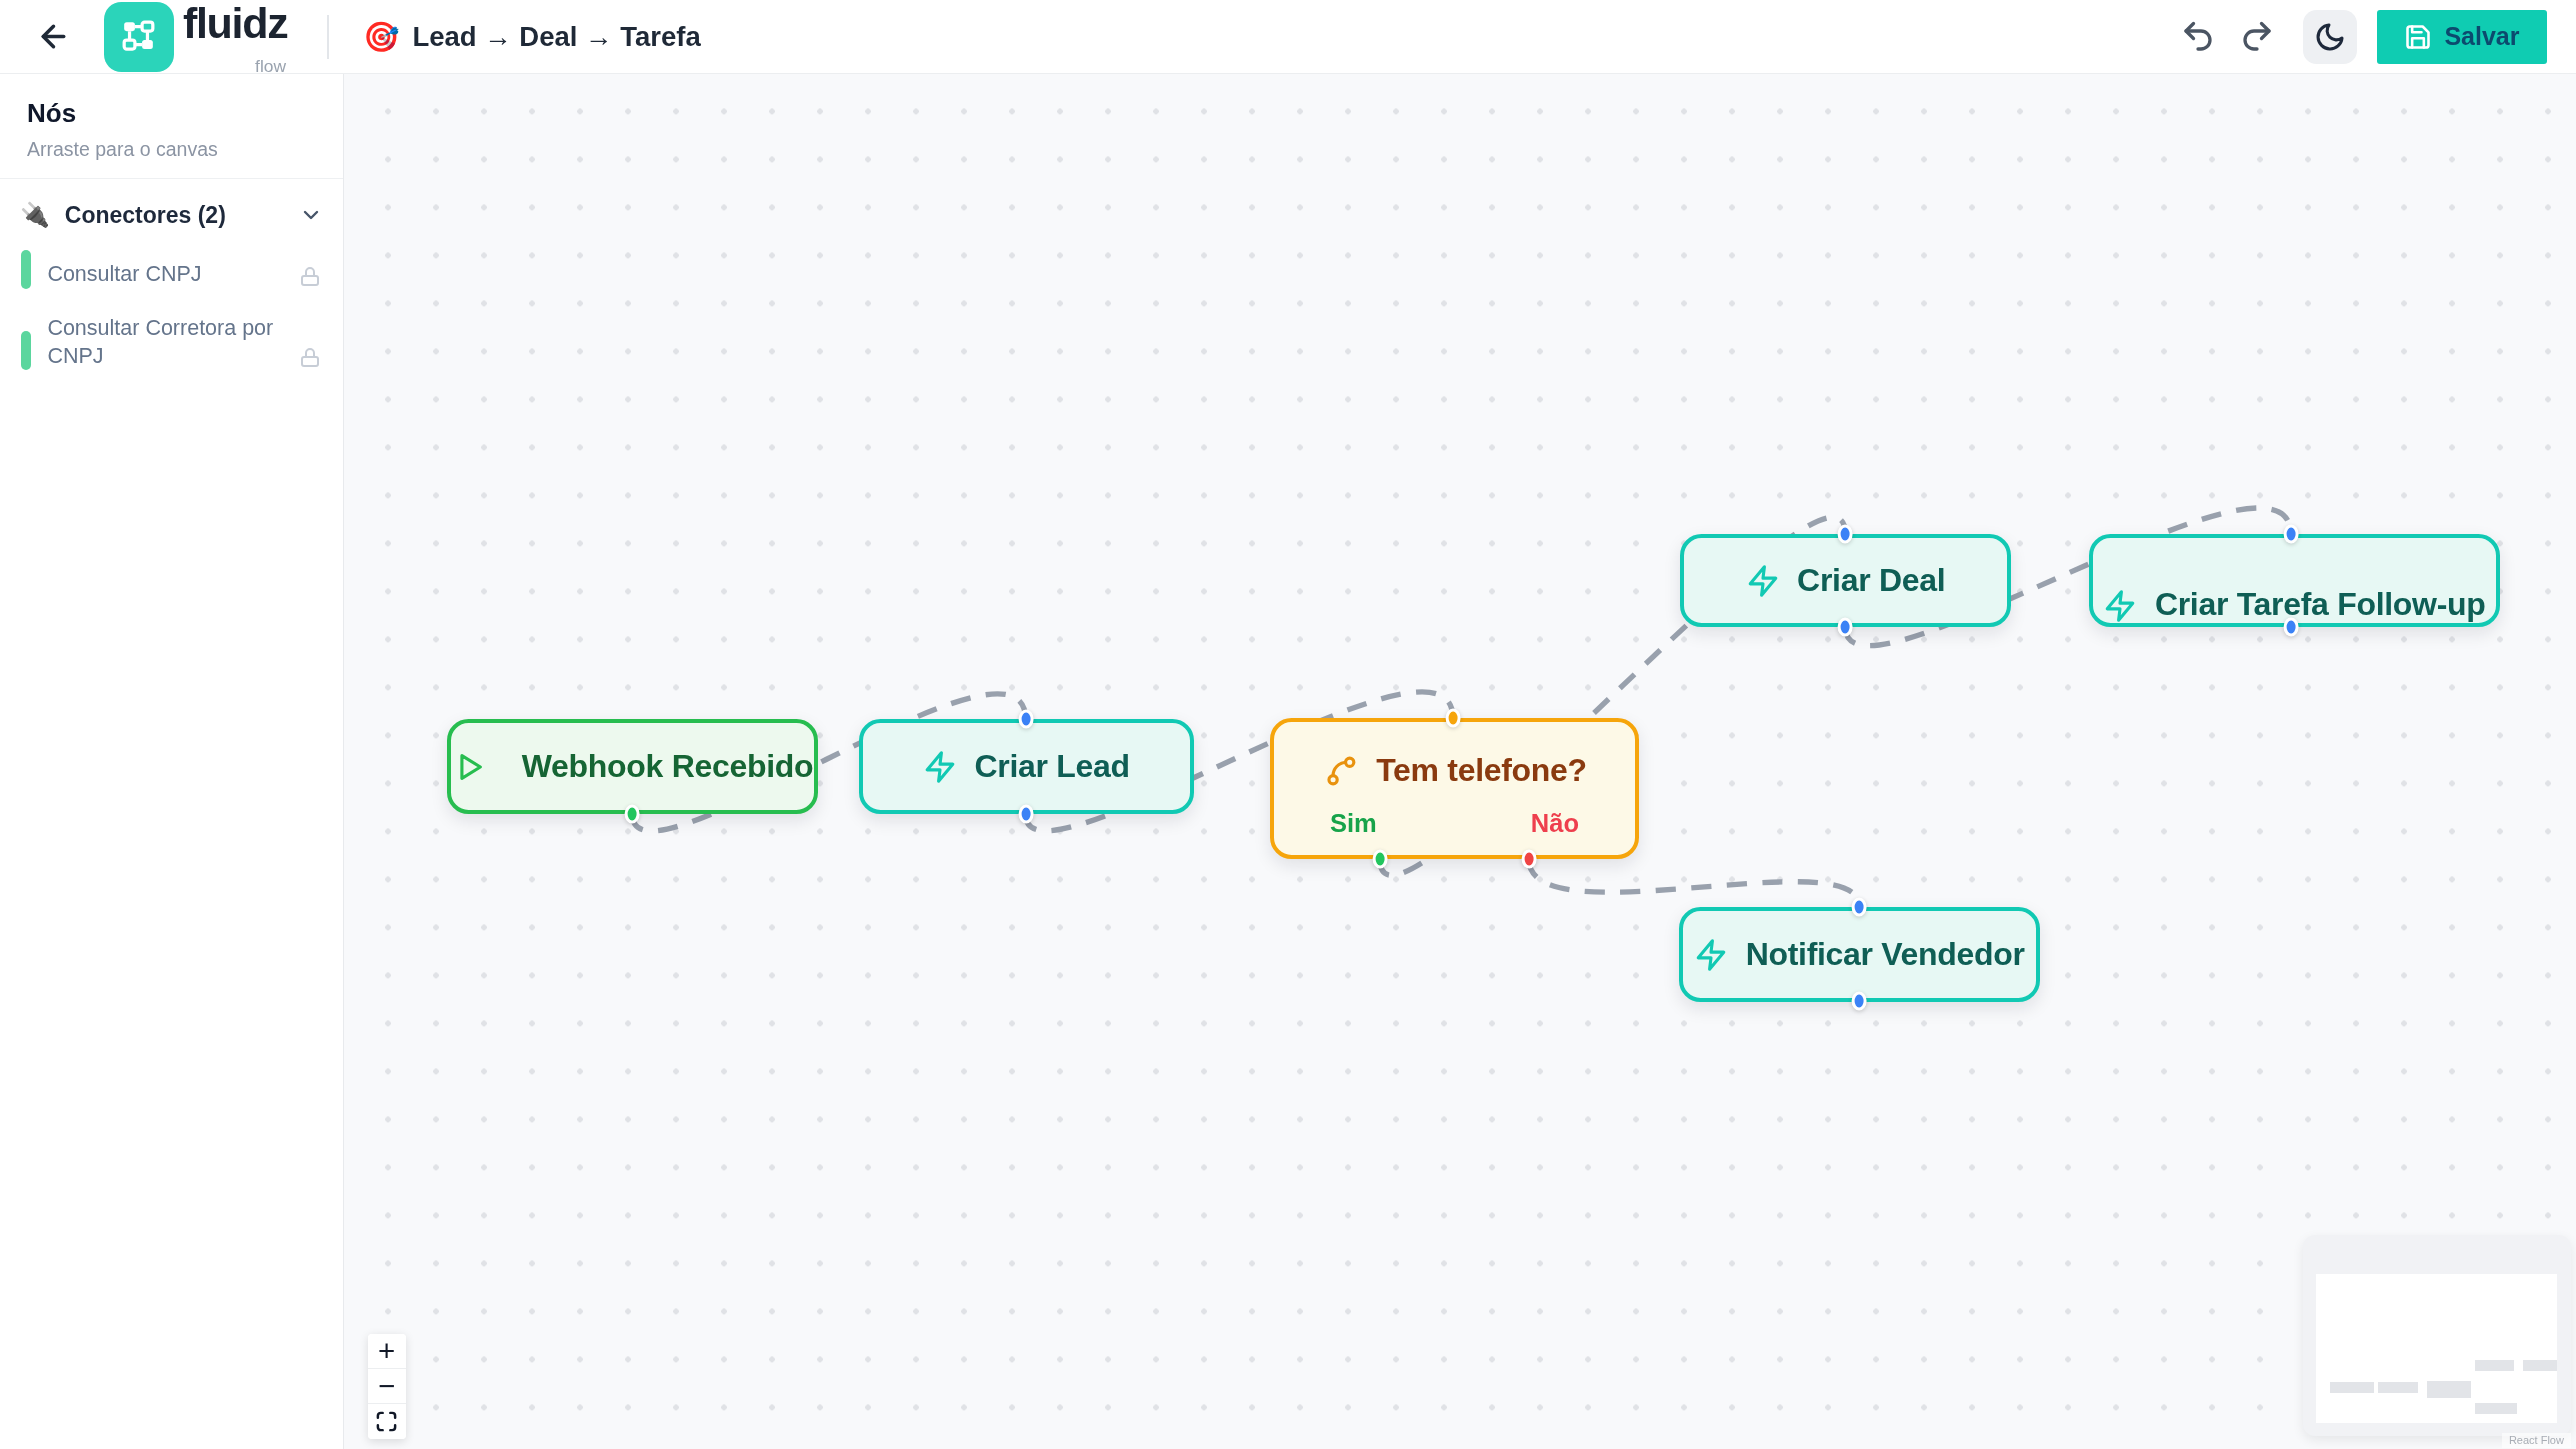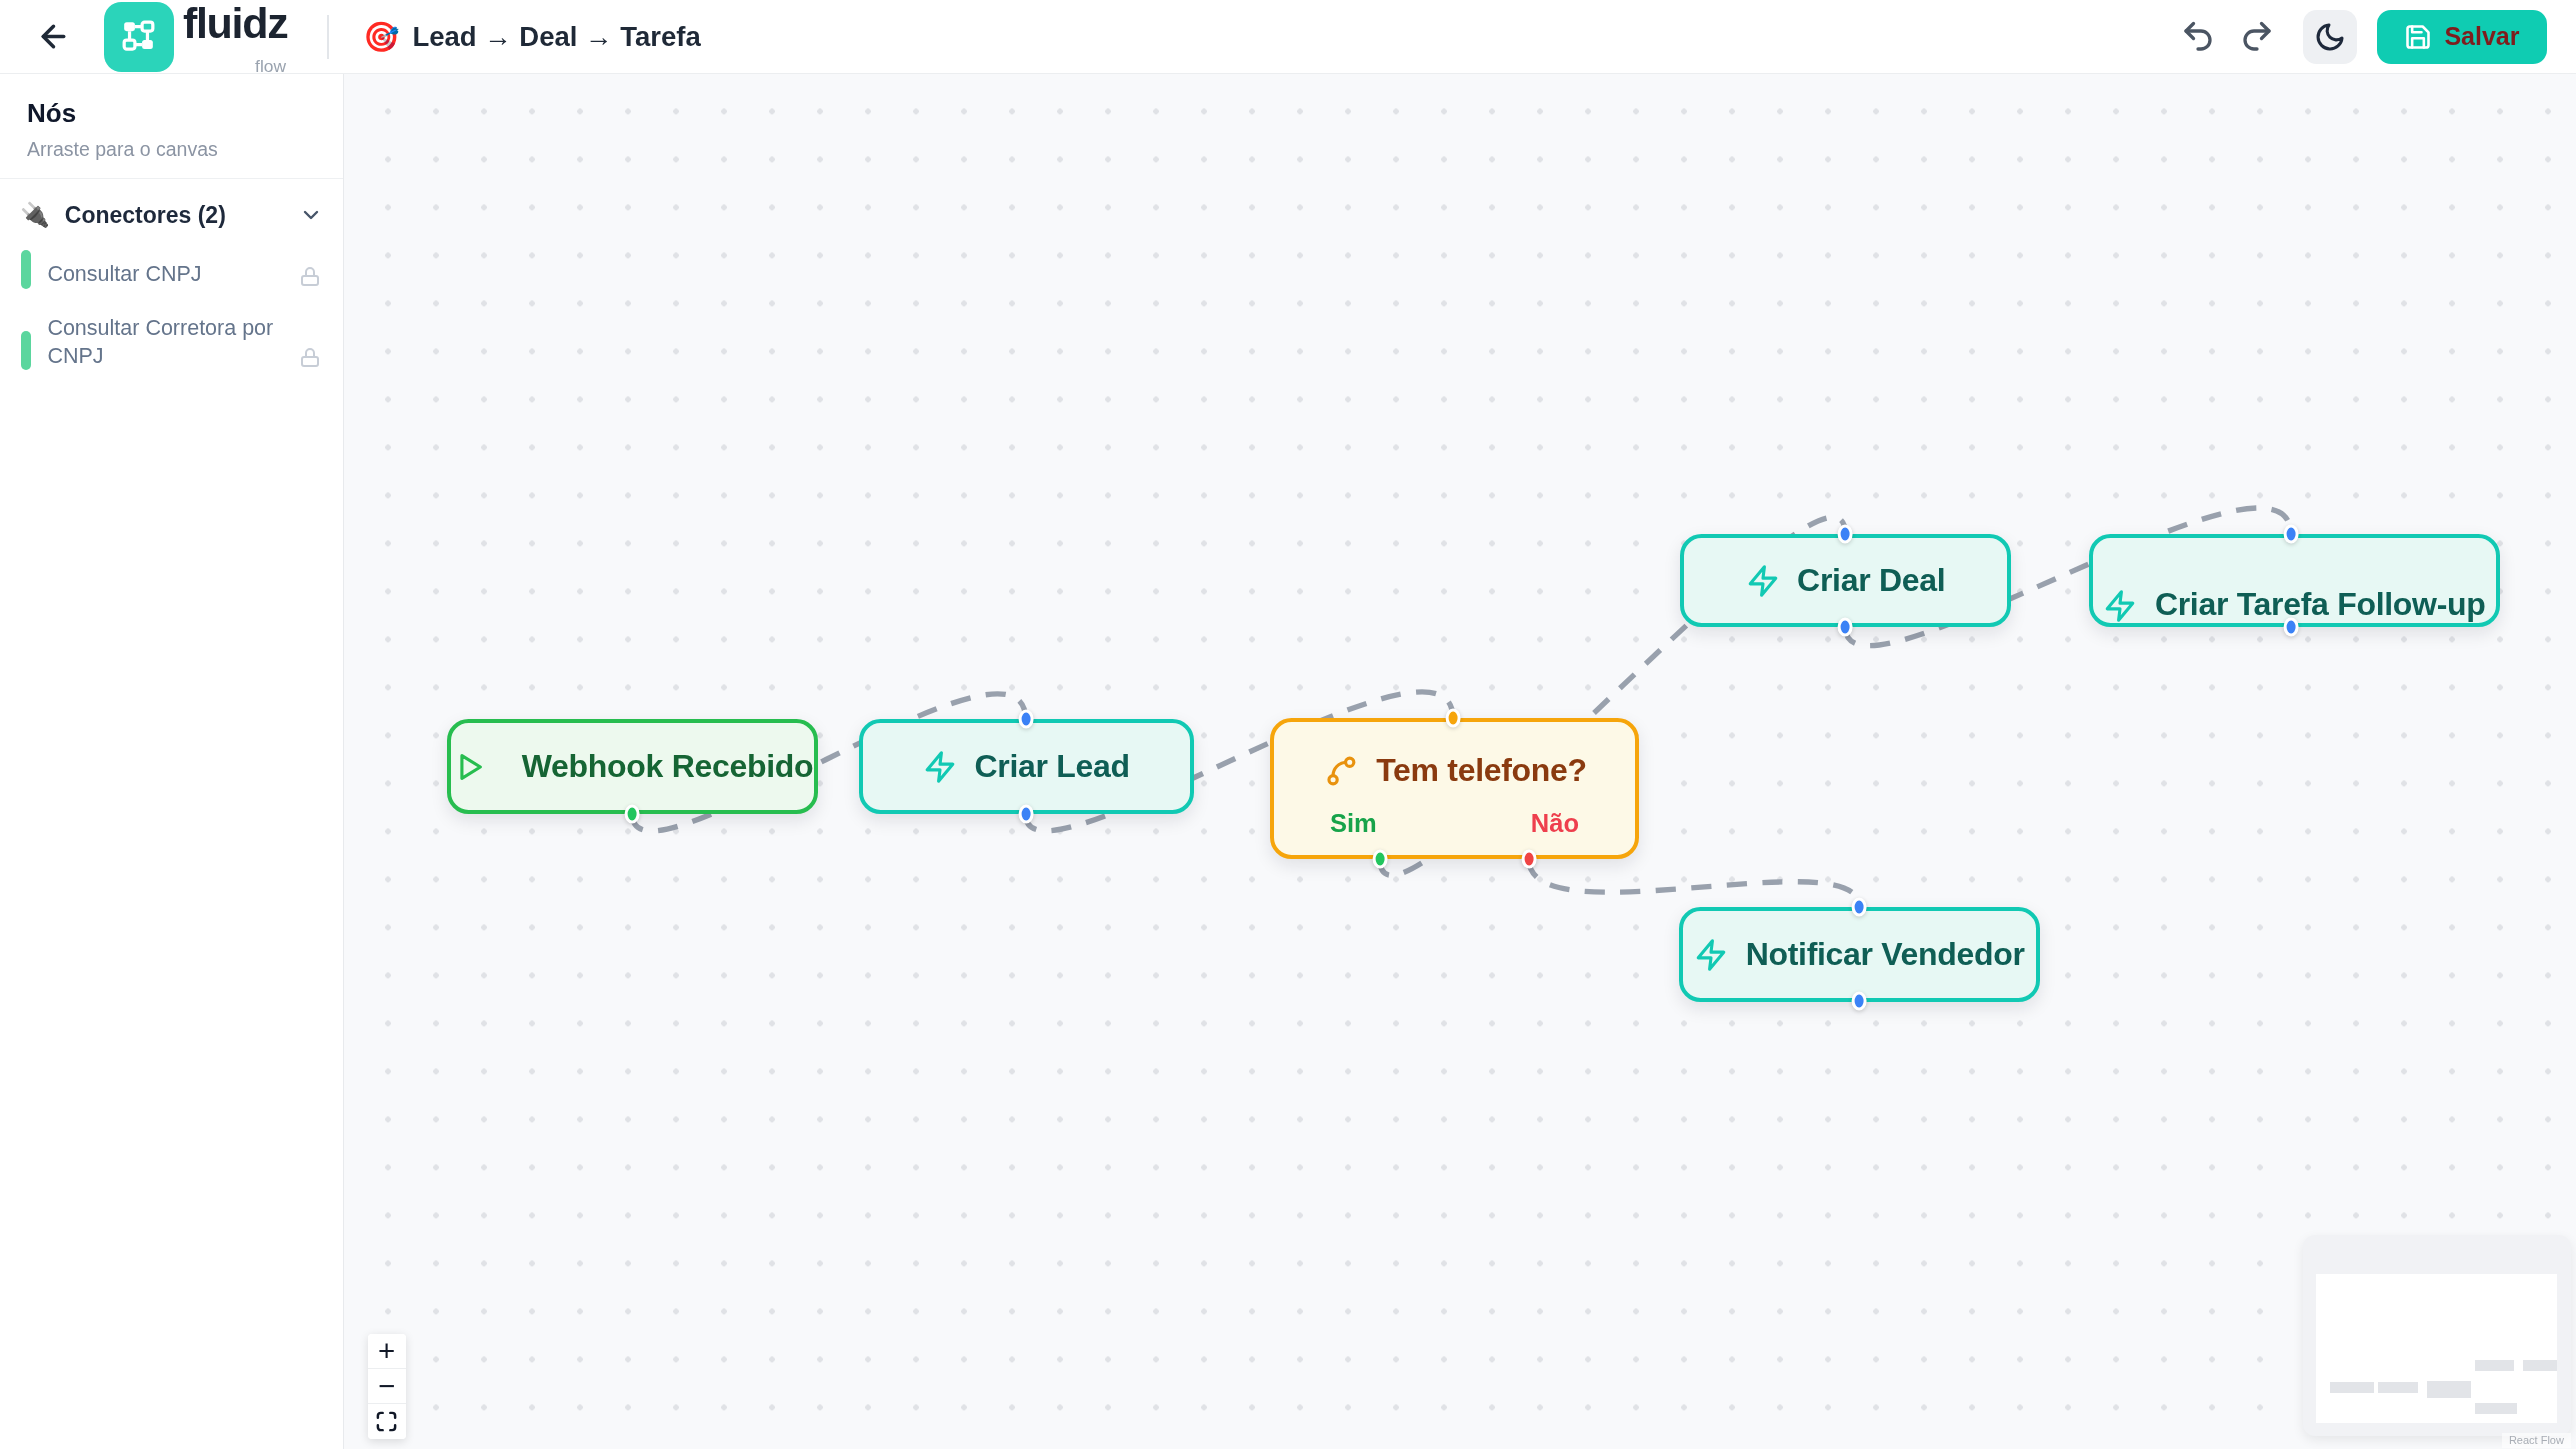--- a/index.html
+++ b/index.html
@@ -14,22 +14,22 @@
   .brand { display:flex; align-items:flex-start; margin-left:27px; position:relative; }
   .brand-mark { width:70px; height:70px; border-radius:17.4px; background:#2bd4ba; display:flex; align-items:center; justify-content:center; }
   .brand-text { font-size:43px; font-weight:800; color:#1c2430; letter-spacing:-1.3px; margin-left:9.4px; line-height:1; }
   .brand-sub { position:absolute; right:1.3px; bottom:-5.4px; font-size:17.4px; font-weight:500; color:#9aa3af; }
   .v-divider { width:1.3px; height:44px; background:#e3e6ea; margin:0 35px 0 40px; }
   .doc-title { display:flex; align-items:center; gap:12px; font-size:27.5px; font-weight:700; color:#1f2937; }
   .doc-emoji { font-size:29.5px; }
   .header-spacer { flex:1; }
   .undo-btn,.redo-btn { width:48px; height:48px; margin:0 5.4px; }
   .theme-btn { width:54px; height:54px; border-radius:13.4px; background:#eef0f3; margin-left:17.4px; }
-  .save-btn { height:54px; margin-left:20px; padding:0 27px; border:none; border-radius:14px;
-    background:#0fccb2; color:#7f1d1d; font-size:25px; font-weight:700; display:flex; align-items:center; gap:12px; cursor:pointer;
+  .save-btn { height:54px; margin-left:20px; padding:0 27px; border:none; border-radius:3px;
+    background:#0fccb2; color:#0c4a6e; font-size:25px; font-weight:700; display:flex; align-items:center; gap:12px; cursor:pointer;
     font-family:"Liberation Sans", sans-serif; }
 
   
   .sidebar { position:absolute; left:0; top:74px; width:344px; height:1375px; background:#ffffff;
     border-right:1.3px solid #e8eaed; z-index:20; }
   .sb-head { padding:24px 27px 17.4px 27px; border-bottom:1.3px solid #eef0f2; }
   .sb-title { font-size:26px; font-weight:700; color:#0f172a; }
   .sb-subtitle { font-size:19.5px; color:#8b94a3; margin-top:9px; }
   .sb-search-wrap { padding:17.4px 13.4px 14.8px 13.4px; border-bottom:1.3px solid #eef0f2; }
   .search-box { height:60px; border:3.4px solid #10ccb2; border-radius:17.4px; background:#ffffff;

